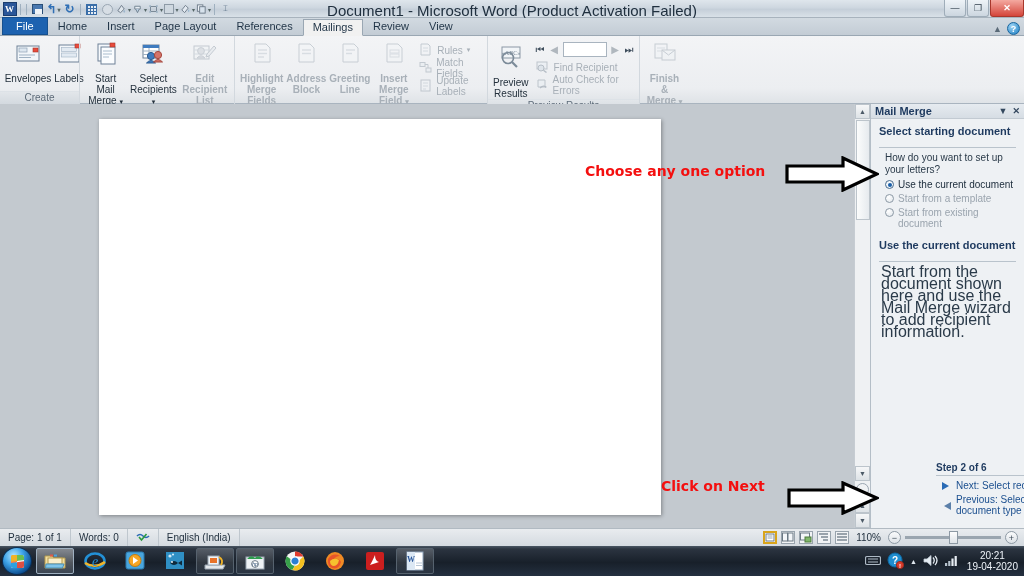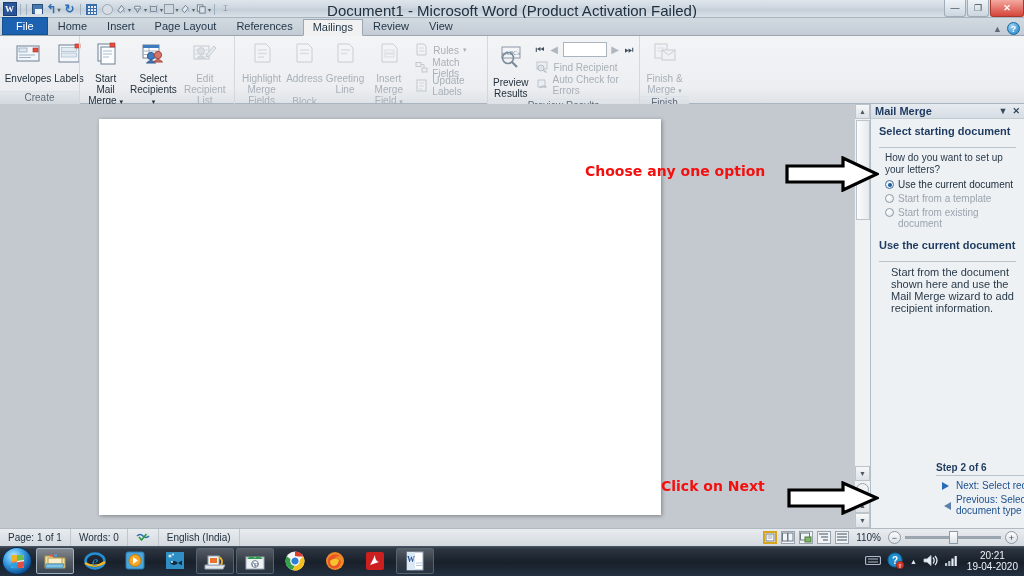--- a/index.html
+++ b/index.html
@@ -106,21 +106,21 @@
     height: 13px; font-size: 10px; color: #5d6b79; text-align: center; line-height: 12px;
     background: linear-gradient(to bottom,#e2e6ea,#d3d9df);
     border-top: 1px solid #dde2e7;
   }
   .bigbtn {
     width: 48px; display: flex; flex-direction: column; align-items: center;
     padding: 2px 1px 0 1px; font-size: 10px; color: #24313d; text-align: center; line-height: 11px;
   }
   .bigbtn .lbl { margin-top: 2px; }
   .bigbtn.wide { width: 56px; }
-  .bigbtn.gray { color: #a8b0b8; }
+  .bigbtn.gray { color: #a8b0b8; font-weight: bold; }
   .smallrow { display: flex; flex-direction: column; gap: 2px; padding-top: 3px; }
   .smallbtn { display: flex; align-items: center; gap: 4px; font-size: 10px; color: #24313d; height: 16px; padding: 0 3px; }
   .smallbtn.gray { color: #a8b0b8; }
 
   
   .ic { width: 30px; height: 30px; position: relative; display: block; }
   .ic.sm { width: 14px; height: 14px; }
 
   
   .navrow { display: flex; align-items: center; gap: 3px; padding: 3px 2px 0 2px; }
@@ -181,21 +181,21 @@
     background: radial-gradient(circle at 35% 30%,#ffffff,#dfe5ea);
     border: 1px solid #8c99a5;
   }
   .radio.sel { background: #f2f6fa; position: relative; border-color: #4a6c8c; }
   .radio.sel:after {
     content:""; position:absolute; left:2px; top:2px; width:4px; height:4px;
     border-radius:50%; background:#1a5fa8;
   }
   .radio-lbl { font-size: 10px; color: #20303f; line-height: 11px; }
   .radio-lbl.dim { color: #9aa4ae; }
-  .para { font-size: 11px; color: #2a3a49; margin-left: 12px; line-height: 12px; }
+  .para { font-size: 16px; color: #2a3a49; margin-left: 2px; line-height: 12px; }
   .step-block { position: absolute; left: 24px; bottom: 12px; width: 138px; margin-left: 41px; }
   .step-title {
     font-size: 10px; font-weight: bold; color: #1e3a5f;
     border-bottom: 1px solid #b9c3cc; padding-bottom: 2px; margin-bottom: 4px;
   }
   .nav-link { display: flex; align-items: center; gap: 5px; margin: 3px 0 0 6px; }
   .nav-link .lbl { font-size: 10px; color: #1b4f8f; }
   .arrow-r, .arrow-l { width: 9px; height: 9px; position: relative; flex: 0 0 auto; }
   .arrow-r:after {
     content:""; position:absolute; left:0; top:1px;
@@ -463,21 +463,21 @@
         </div>
         <div class="bigbtn gray">
           <span class="ic">
             <svg width="30" height="26" viewBox="0 0 30 26" opacity=".4">
               <path d="M8 3 h11 l4 4 v14 h-15 z" fill="#f4f6f8" stroke="#8d9aa6"></path>
               <line x1="11" y1="9" x2="20" y2="9" stroke="#b4bec8" stroke-width="1.4"></line>
               <line x1="11" y1="12.5" x2="20" y2="12.5" stroke="#b4bec8" stroke-width="1.4"></line>
             </svg>
           </span>
           <span class="lbl">Address</span>
-          <span class="lbl" style="margin-top:12px">Block</span>
+          <span class="lbl" style="margin-top:0">Block</span>
         </div>
         <div class="bigbtn gray">
           <span class="ic">
             <svg width="30" height="26" viewBox="0 0 30 26" opacity=".4">
               <path d="M8 3 h11 l4 4 v14 h-15 z" fill="#f4f6f8" stroke="#8d9aa6"></path>
               <line x1="11" y1="9" x2="20" y2="9" stroke="#b4bec8" stroke-width="1.4"></line>
               <line x1="11" y1="12.5" x2="17" y2="12.5" stroke="#b4bec8" stroke-width="1.4"></line>
             </svg>
           </span>
           <span class="lbl">Greeting</span>

